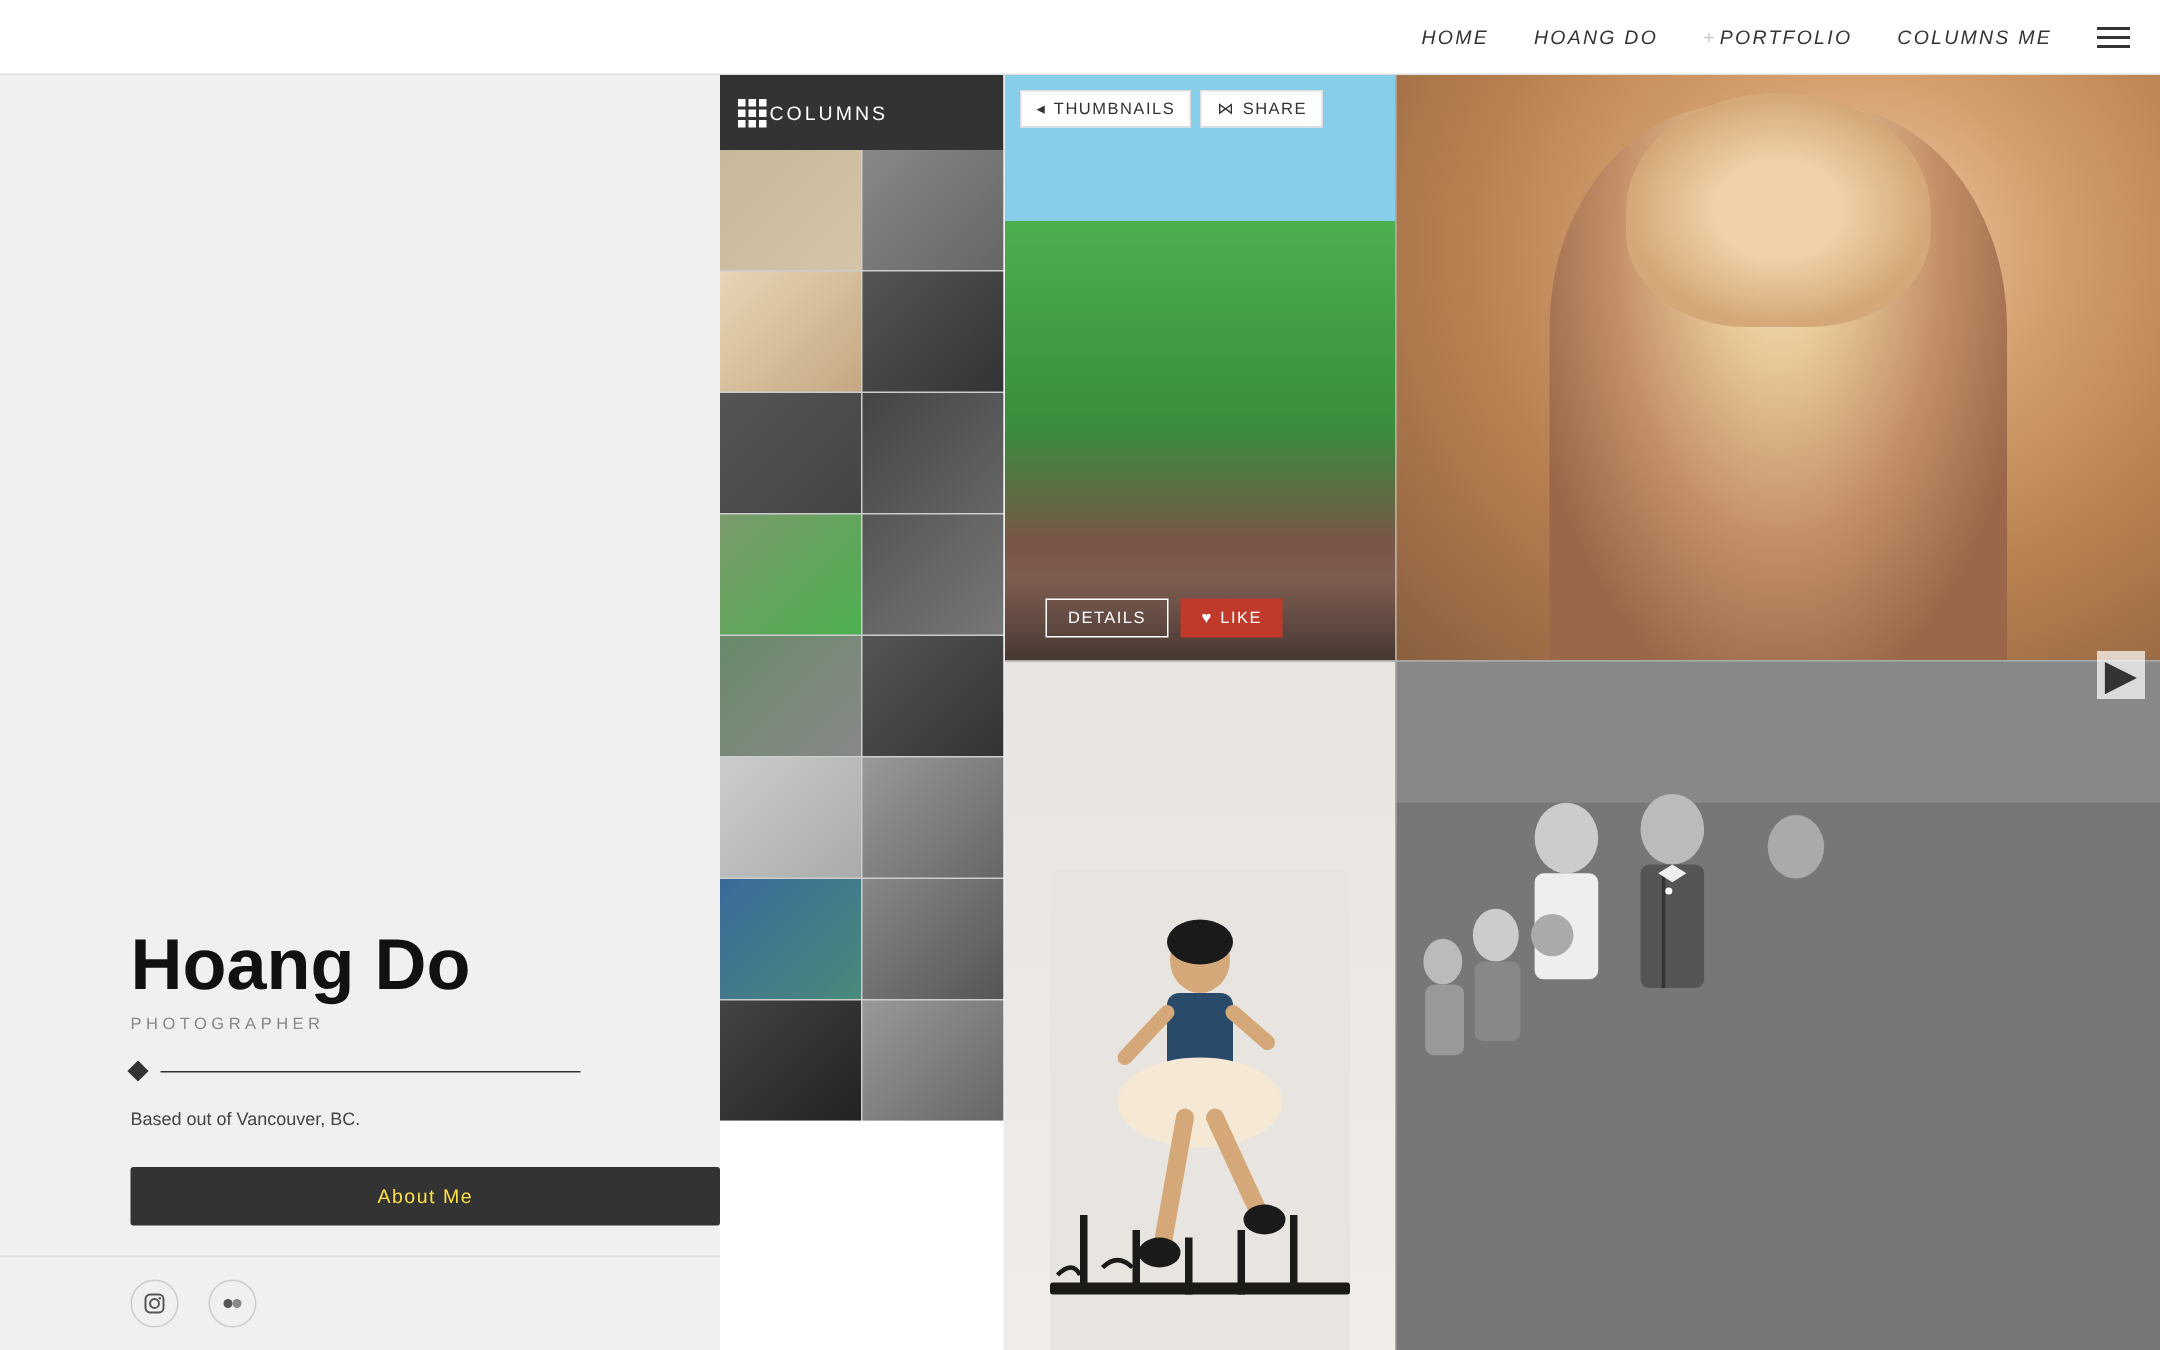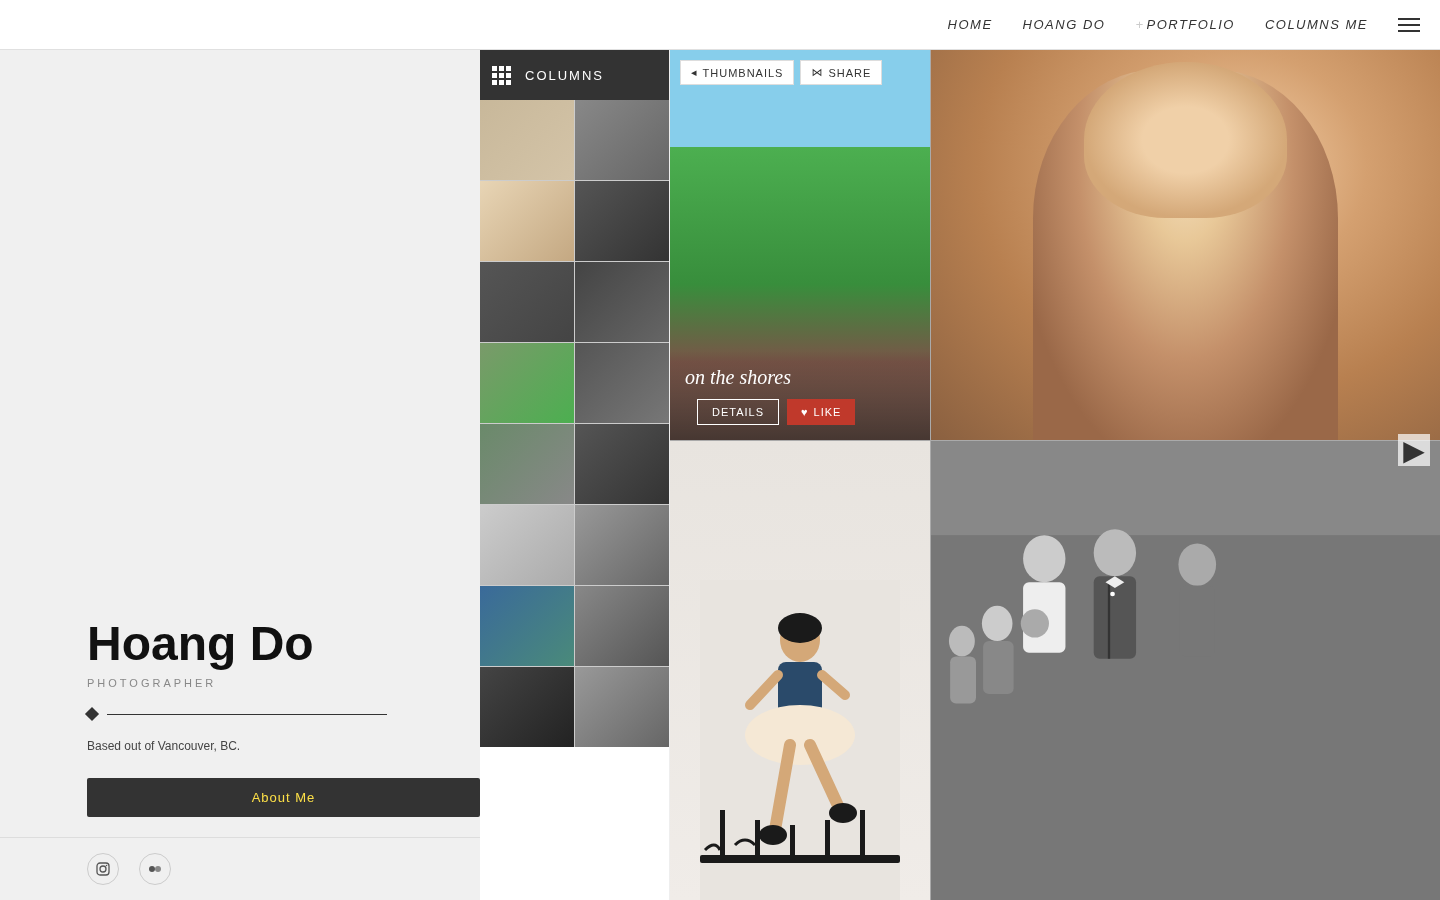--- a/index.html
+++ b/index.html
@@ -74,21 +74,21 @@
       cursor: pointer; color: #555; font-size: 14px;
     }
 
     
     .columns-panel {
       position: fixed; top: 50px; left: 480px; width: 190px; height: 850px;
       background: #fff; overflow: hidden; z-index: 50; border-right: 1px solid #eee;
     }
     .columns-header {
       background: #333; color: #fff; padding: 0 12px; height: 50px;
-      display: flex; align-items: center; gap: 14px; font-size: 13px;
+      display: flex; align-items: center; gap: 2px; font-size: 13px;
       letter-spacing: 2px; font-family: Arial, sans-serif;
     }
     .grid-icon { display: grid; grid-template-columns: repeat(3,5px); gap: 2px; }
     .grid-dot { width: 5px; height: 5px; background: #fff; }
     .thumb-grid {
       display: grid; grid-template-columns: 1fr 1fr; gap: 1px; background: #ccc;
     }
     .thumb-item {
       width: 94px; height: 80px; overflow: hidden; background: #888;
     }
@@ -326,21 +326,20 @@
       <button class="toolbar-btn">
         <span>◂</span>
         <span>THUMBNAILS</span>
       </button>
       <button class="toolbar-btn">
         <span>⋈</span>
         <span>SHARE</span>
       </button>
     </div>
     <div class="gallery-featured-overlay">
-      <div class="photo-title">on the shores</div>
       <div class="action-btns">
         <button class="details-btn">DETAILS</button>
         <button class="like-btn">
           <span>♥</span>
           <span>LIKE</span>
         </button>
       </div>
     </div>
   </div>
 

